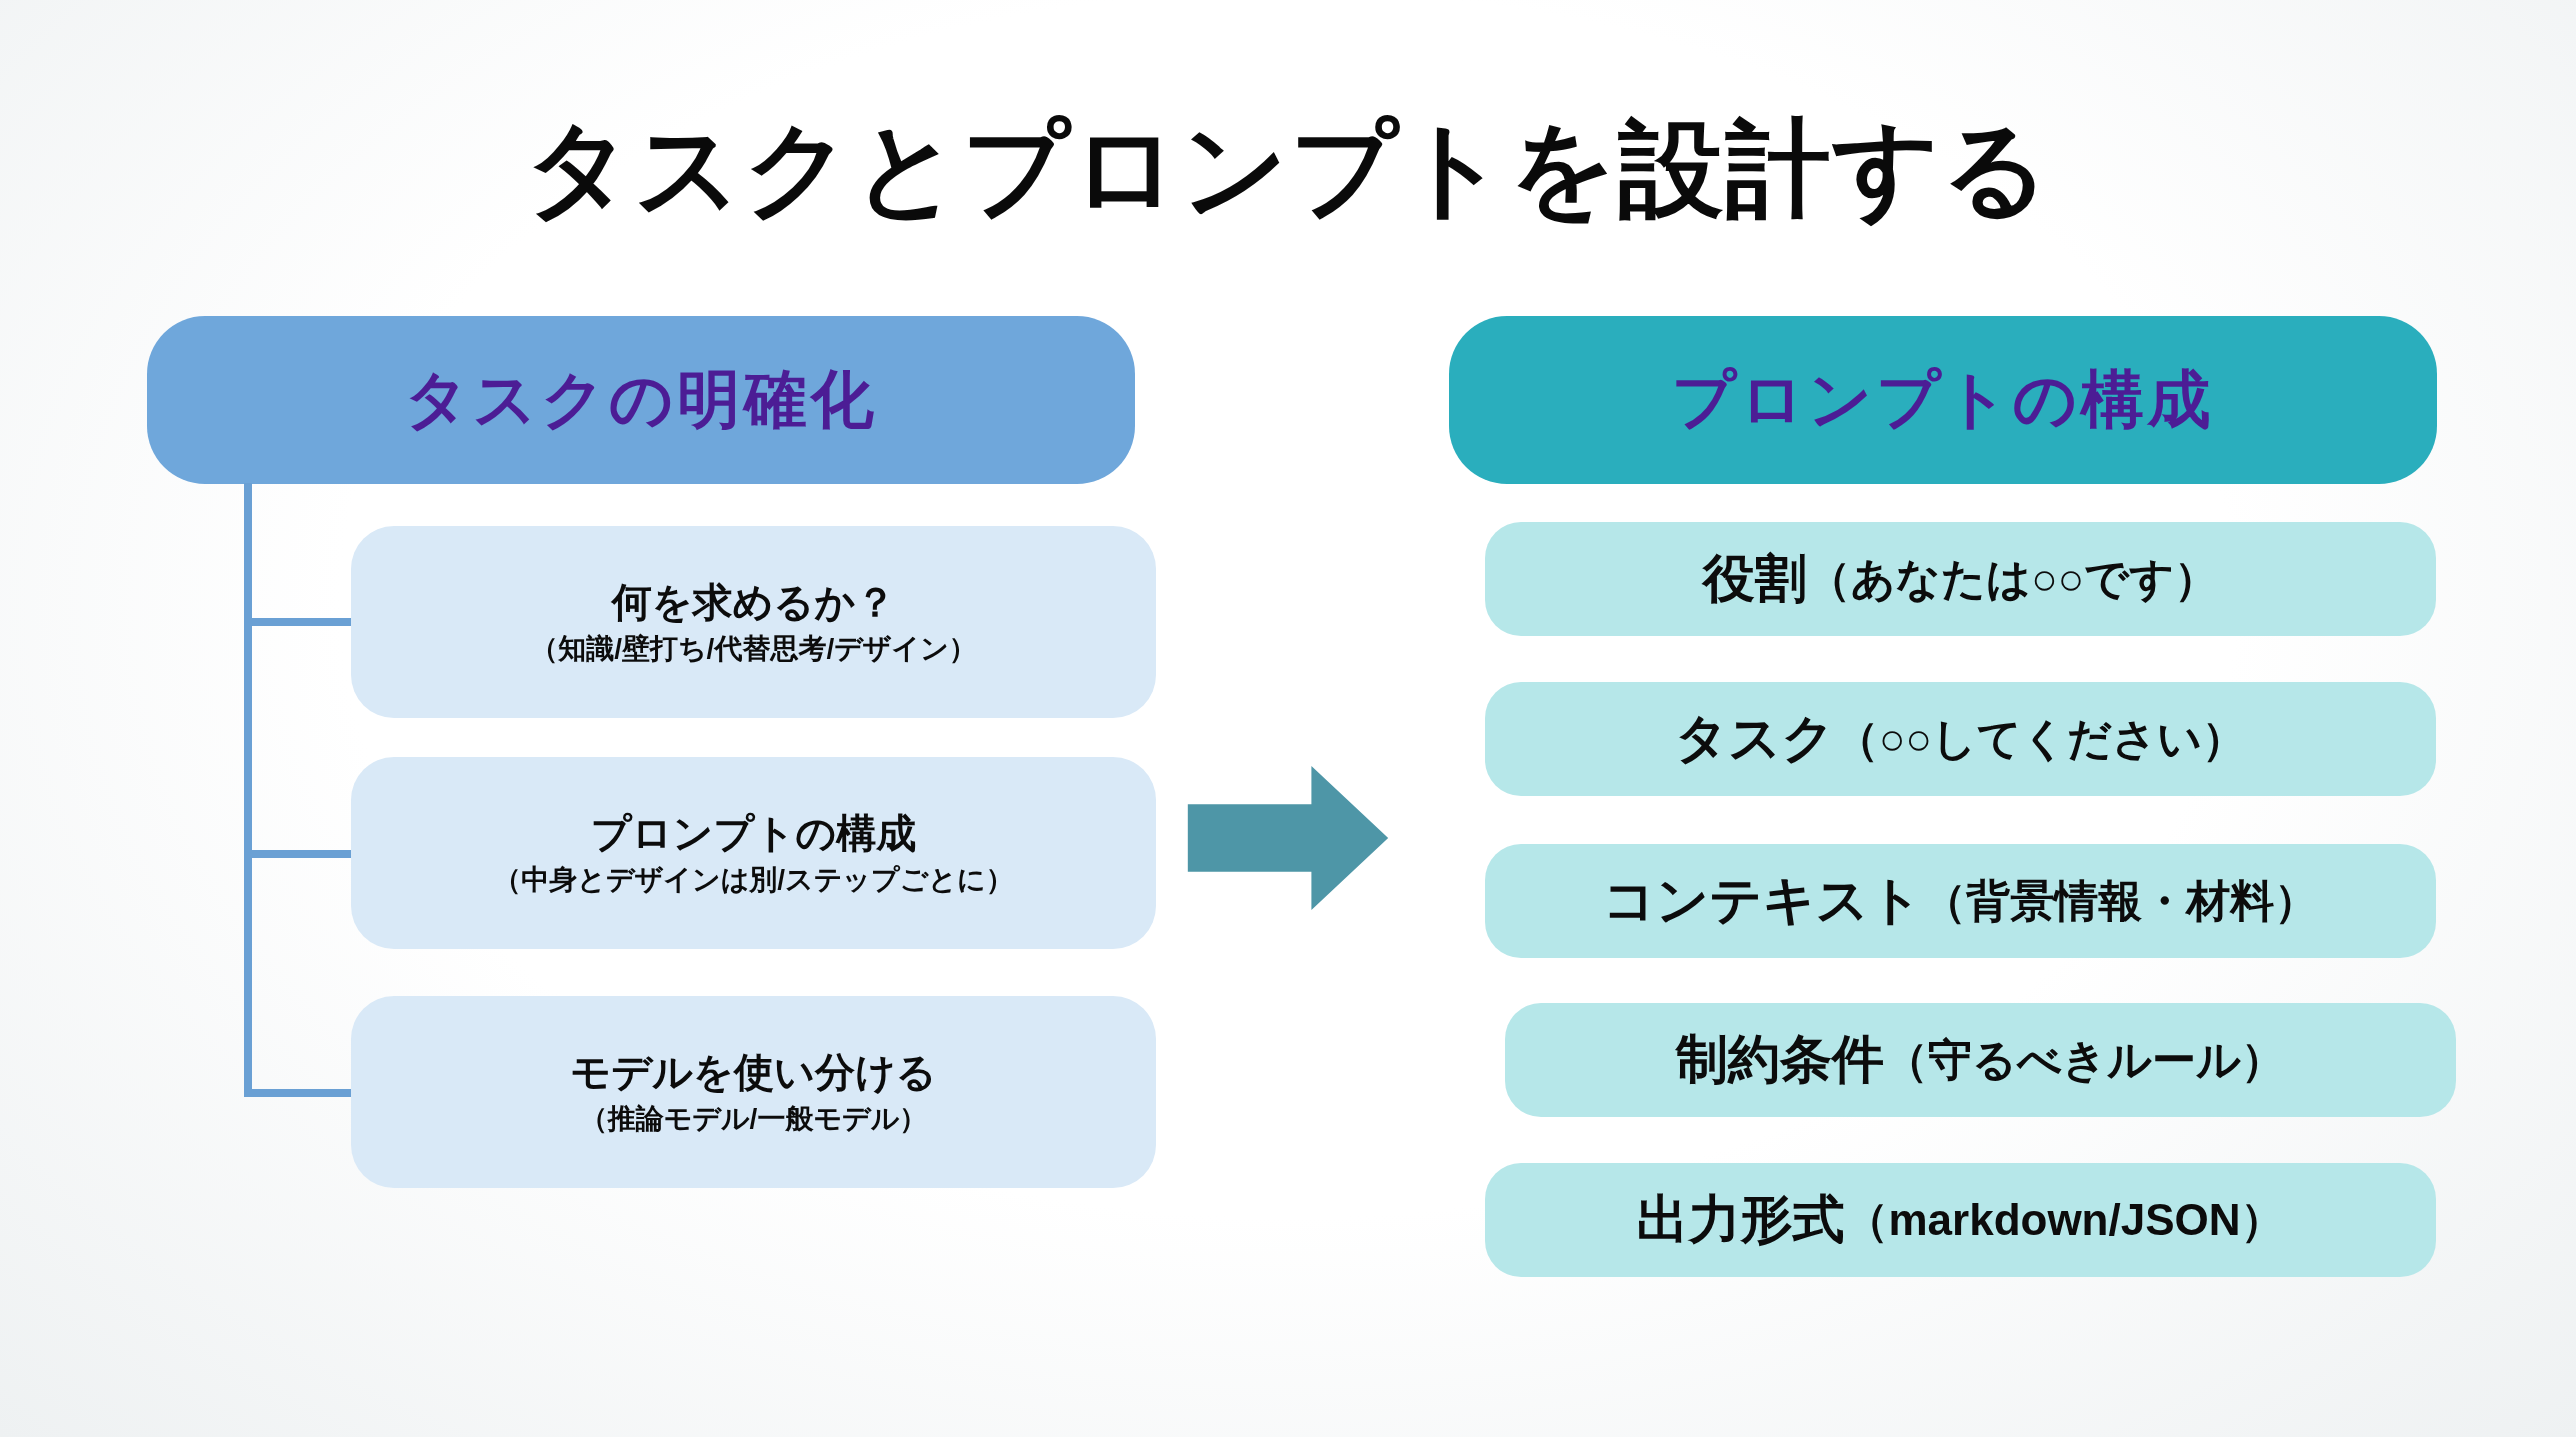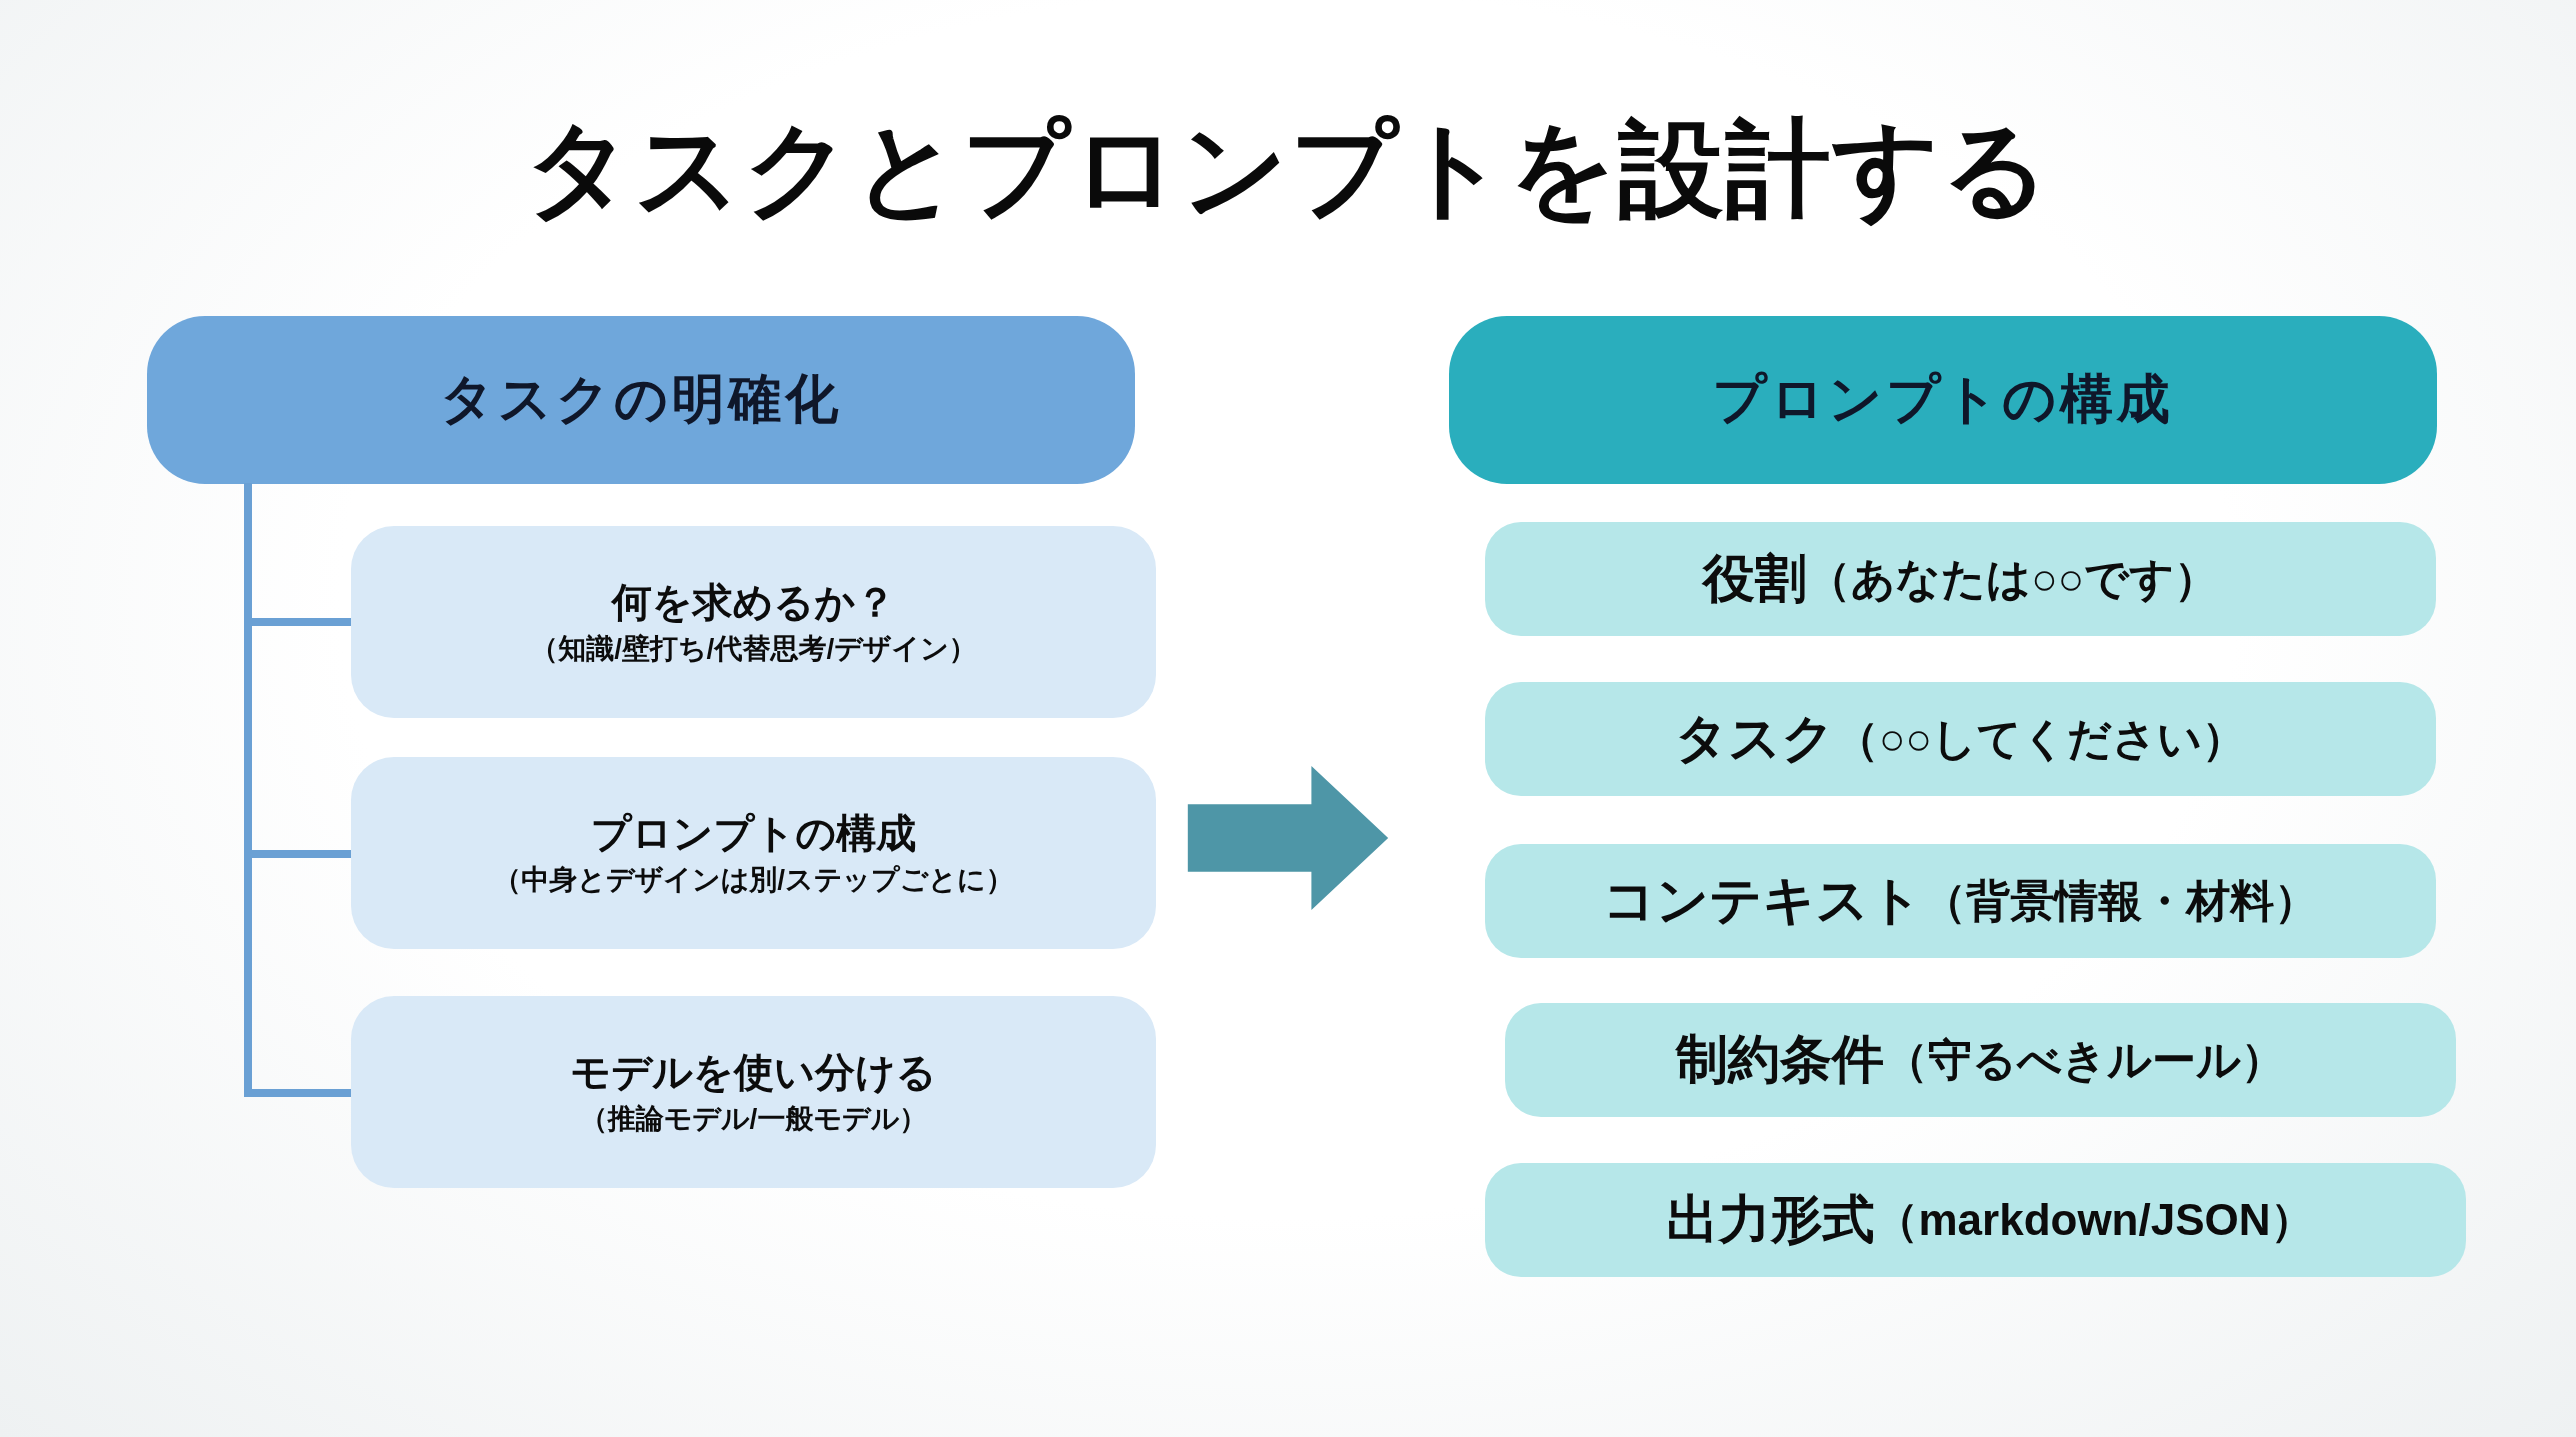--- a/index.html
+++ b/index.html
@@ -30,23 +30,23 @@
     color: #0a0a0a;
   }
   .pill-header {
     position: absolute;
     width: 988px;
     height: 168px;
     border-radius: 58px;
     display: flex;
     align-items: center;
     justify-content: center;
-    font-size: 53px;
+    font-size: 63px;
     font-weight: bold;
-    color: #0f172a;
+    color: #4c1d95;
     letter-spacing: 3.7px;
   }
   .left-header  { left: 147px;  top: 316px; background: #6fa7db; }
   .right-header { left: 1449px; top: 316px; background: #2aaebd; }
 
   .connector {
     position: absolute;
     background: #6aa0d4;
   }
   .conn-v { left: 244px; top: 483px; width: 8.4px; height: 614px; }
@@ -100,21 +100,21 @@
     background: #b6e7e9;
     display: flex;
     align-items: center;
     justify-content: center;
     white-space: nowrap;
   }
   .rb-1 { top: 522px; }
   .rb-2 { top: 682px; }
   .rb-3 { top: 844px; }
   .rb-4 { top: 1003px; margin-left: 20px; }
-  .rb-5 { top: 1163px; padding-left: 30px; }
+  .rb-5 { top: 1163px; }
   .right-box .term {
     font-size: 52px;
     font-weight: bold;
   }
   .right-box .detail {
     font-size: 44px;
     font-weight: bold;
   }
 </style>
 </head>

